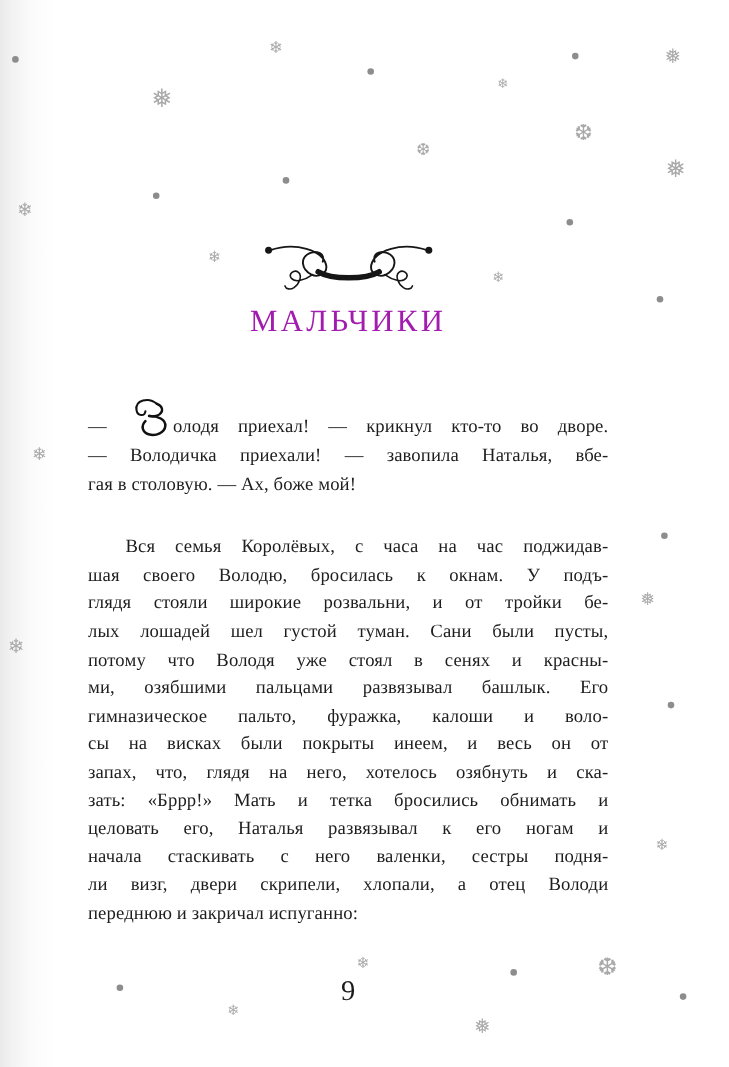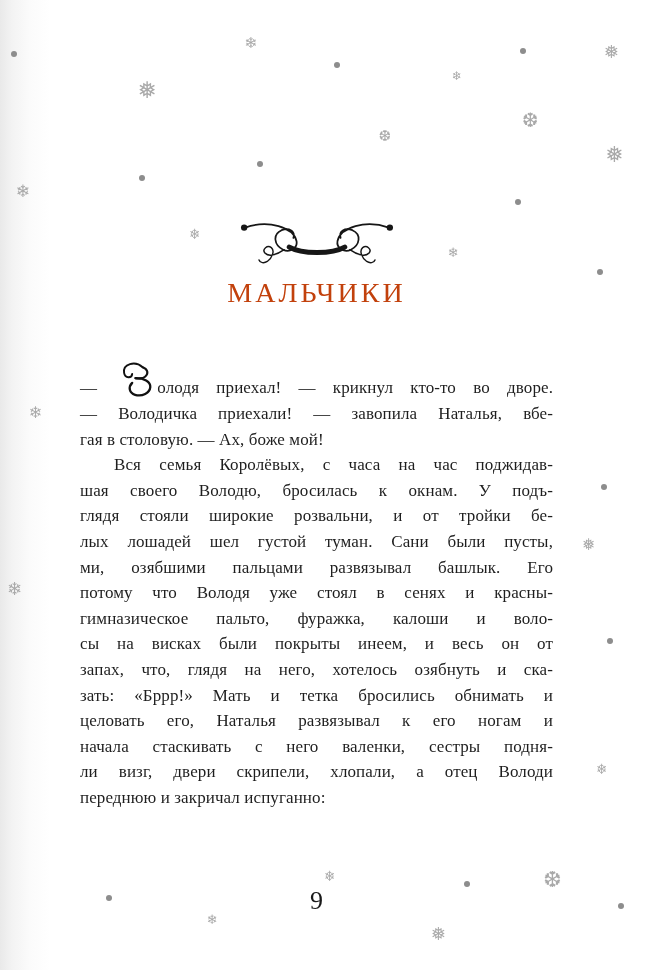--- a/index.html
+++ b/index.html
@@ -27,39 +27,39 @@
     position:absolute;border-radius:50%;
   }
   .ornament{
     position:absolute;left:238px;top:217px;width:158px;height:52px;
   }
   .title{
     position:absolute;left:80px;top:278px;width:473px;
     text-align:center;
     font-size:28px;line-height:30px;
     letter-spacing:3px;
-    color:#c2410c;
+    color:#a21caf;
   }
   .text-block{
     position:absolute;left:80px;top:361px;width:473px;
     font-size:17px;line-height:25.6px;
     letter-spacing:0.1px;
   }
   .line{
     text-align:justify;
     text-align-last:justify;
     -moz-text-align-last:justify;
     white-space:normal;
   }
   .line.left{
     text-align:right;
     text-align-last:left;
     -moz-text-align-last:left;
   }
-  .line.indent{padding-left:34px;}
+  .line.indent{padding-left:34px;margin-top:32px;}
   .dropcap{
     display:inline-block;width:40px;height:40px;
     vertical-align:-8px;
     margin:0 1px 0 2px;
   }
   .pagenum{
     position:absolute;left:80px;top:886px;width:473px;
     text-align:center;
     font-size:26px;line-height:30px;
     color:#1a1a1a;
@@ -130,22 +130,22 @@
               <path d="M28 5.5 C33.5 7.5, 34.5 12.5, 30.5 15.5 C28 17.4, 23 17.8, 20.5 17" stroke-width="2.2"></path>
               <path d="M20.5 17 C29 16.8, 36.5 20.5, 36 26.5 C35.5 32.5, 27.5 36.8, 20 34.5 C14 32.6, 12.5 26.5, 17 22" stroke-width="2.4"></path>
             </g>
           </svg></span><span>олодя приехал! — крикнул кто-то во дворе.</span></div>
     <div class="line">— Володичка приехали! — завопила Наталья, вбе-</div>
     <div class="line left">гая в столовую. — Ах, боже мой!</div>
     <div class="line indent">Вся семья Королёвых, с часа на час поджидав-</div>
     <div class="line">шая своего Володю, бросилась к окнам. У подъ-</div>
     <div class="line">глядя стояли широкие розвальни, и от тройки бе-</div>
     <div class="line">лых лошадей шел густой туман. Сани были пусты,</div>
+    <div class="line">потому что Володя уже стоял в сенях и красны-</div>
     <div class="line">ми, озябшими пальцами развязывал башлык. Его</div>
-    <div class="line">потому что Володя уже стоял в сенях и красны-</div>
     <div class="line">гимназическое пальто, фуражка, калоши и воло-</div>
     <div class="line">сы на висках были покрыты инеем, и весь он от</div>
     <div class="line">запах, что, глядя на него, хотелось озябнуть и ска-</div>
     <div class="line">зать: «Бррр!» Мать и тетка бросились обнимать и</div>
     <div class="line">целовать его, Наталья развязывал к его ногам и</div>
     <div class="line">начала стаскивать с него валенки, сестры подня-</div>
     <div class="line">ли визг, двери скрипели, хлопали, а отец Володи</div>
     <div class="line left">переднюю и закричал испуганно:</div>
   </div>
 

